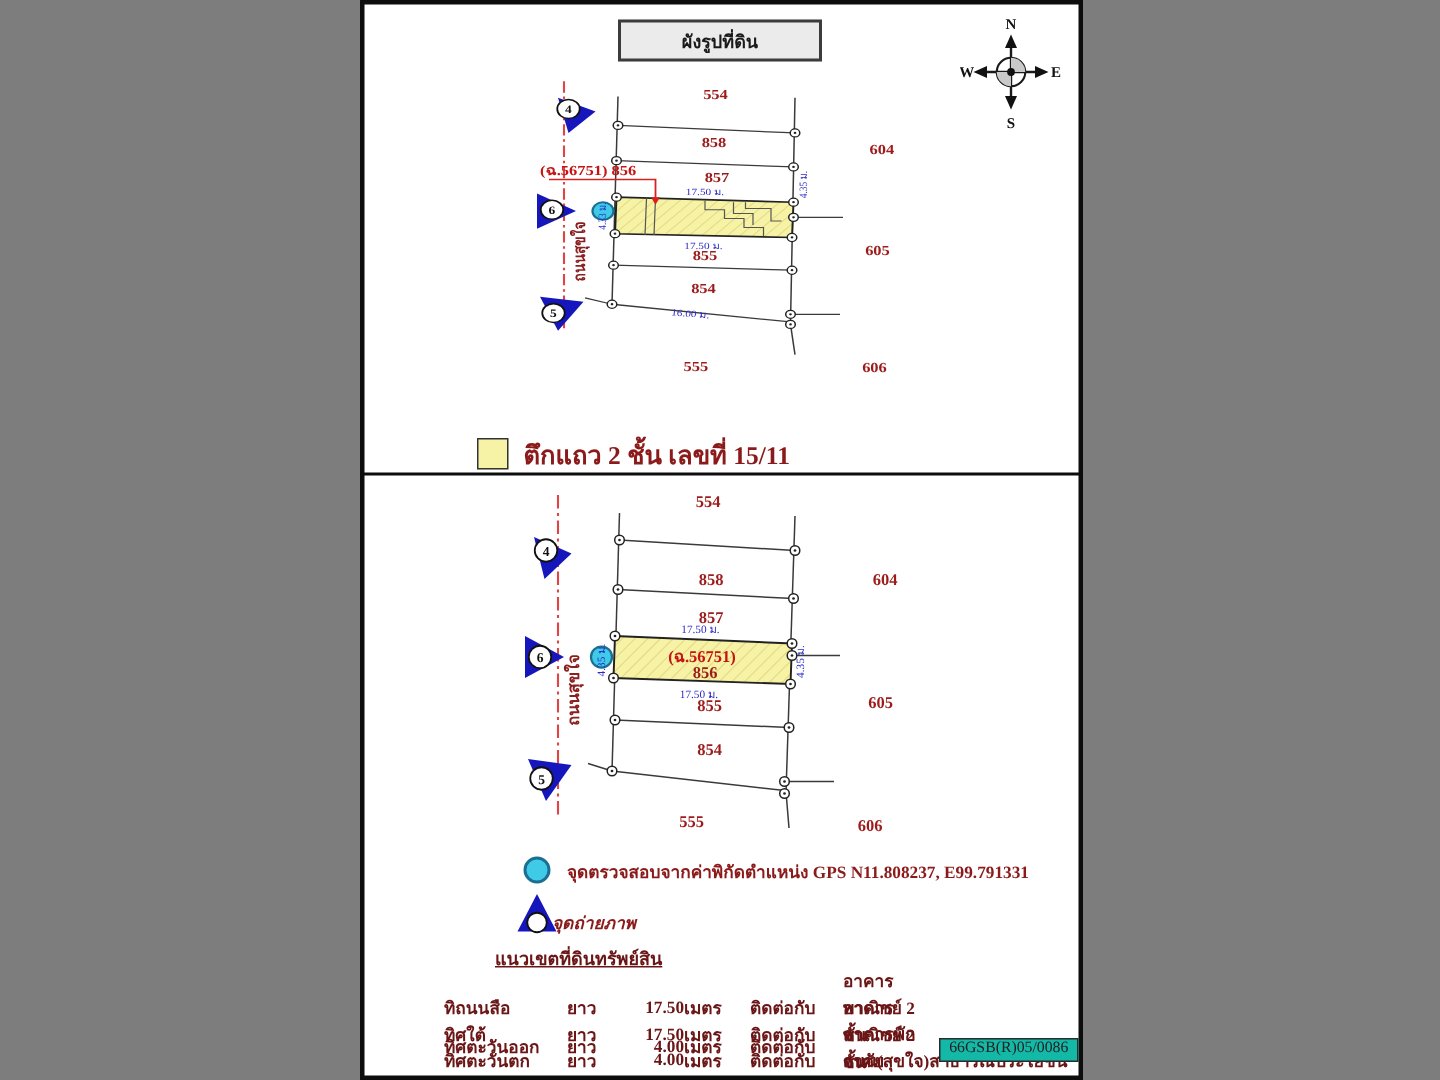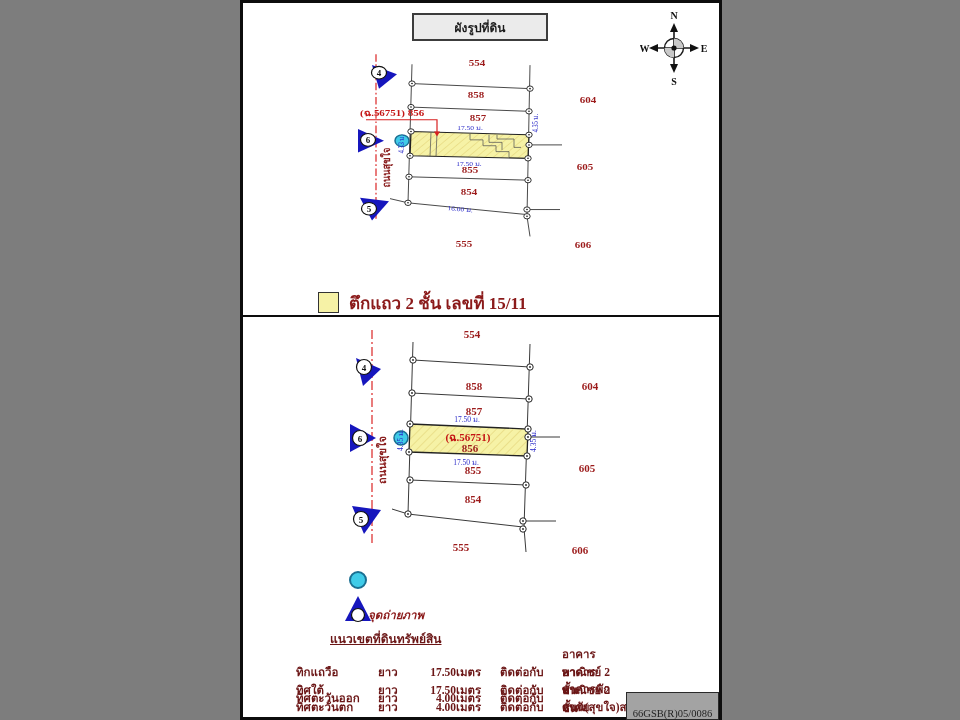--- a/index.html
+++ b/index.html
@@ -22,22 +22,22 @@
   .legend1 .swatch{width:19px;height:19px;background:#f6f2a6;border:1.5px solid #333;}
   .legend1 .lbl{margin-left:10px;font-size:17px;font-weight:bold;color:#8b1a1a;}
   .legend-gps-dot{position:absolute;left:349px;top:571px;width:18px;height:18px;border-radius:50%;
         background:#3fcbe8;border:2px solid #1a6f92;box-sizing:border-box;}
   .legend-text{position:absolute;font-size:11.5px;font-weight:bold;color:#8b1a1a;}
   .btable{position:absolute;left:296px;top:645px;width:330px;font-size:11.5px;font-weight:bold;color:#6b1616;}
   .btable .trow{display:grid;grid-template-columns:82px 34px 44px 44px 62px auto;height:17.5px;align-items:center;}
   .btable .c-val{text-align:right;}
   .btable-head{position:absolute;left:330px;top:629px;width:170px;font-size:12px;
         font-weight:bold;color:#6b1616;text-decoration:underline;}
-  .code-box{position:absolute;left:626px;top:692px;width:93px;height:28px;border:1.5px solid #2a2a2a;
-        box-sizing:border-box;background:#a3a3a3;display:flex;align-items:flex-end;justify-content:center;
+  .code-box{position:absolute;left:626px;top:692px;width:93px;height:16px;border:1.5px solid #2a2a2a;
+        box-sizing:border-box;background:#14b8a6;display:flex;align-items:flex-start;justify-content:center;
         font-size:10.5px;color:#222;font-family:"Liberation Serif",serif;}
 </style>
 </head>
 <body>
 
 <div id="root">
   <div class="page"></div>
   <div class="divider"></div>
 
   <div class="title-box">
@@ -265,31 +265,32 @@
     <text x="536" y="441" text-anchor="middle" class="dim-txt" transform="rotate(-90 536 441)">4.35 ม.</text>
     <text x="473" y="474" text-anchor="middle" class="parcel-num">855</text>
     <text x="587" y="472" text-anchor="middle" class="parcel-num">605</text>
     <text x="473" y="503" text-anchor="middle" class="parcel-num">854</text>
     <text x="461" y="551" text-anchor="middle" class="parcel-num">555</text>
     <text x="580" y="554" text-anchor="middle" class="parcel-num">606</text>
     <text x="386" y="460" text-anchor="middle" class="road-name" transform="rotate(-90 386 460)">ถนนสุขใจ</text>
   </svg>
 
   <div class="legend-gps-dot"></div>
+  <div class="legend-text" style="left:378px;top:572px;">จุดตรวจสอบจากค่าพิกัดตำแหน่ง GPS N11.808237, E99.791331</div>
 
   <svg class="abs" style="left:344px;top:595px;" width="30" height="30" viewBox="0 0 30 30">
     <polygon points="14,1 27,26 1,26" fill="#1616bd"></polygon>
     <circle cx="14" cy="20" r="6.5" fill="#fff" stroke="#111" stroke-width="1.2"></circle>
   </svg>
   <div class="legend-text" style="left:368px;top:606px;font-style:italic;">จุดถ่ายภาพ</div>
 
   <div class="btable-head">แนวเขตที่ดินทรัพย์สิน</div>
   <div class="btable">
     <div class="trow">
-      <span>ทิกแถวือ</span>
+      <span>ทิถนนสือ</span>
       <span>ยาว</span>
       <span class="c-val">17.50</span>
       <span>เมตร</span>
       <span>ติดต่อกับ</span>
       <span>อาคารพาณิชย์ 2 ชั้น</span>
     </div>
     <div class="trow">
       <span>ทิศใต้</span>
       <span>ยาว</span>
       <span class="c-val">17.50</span>

